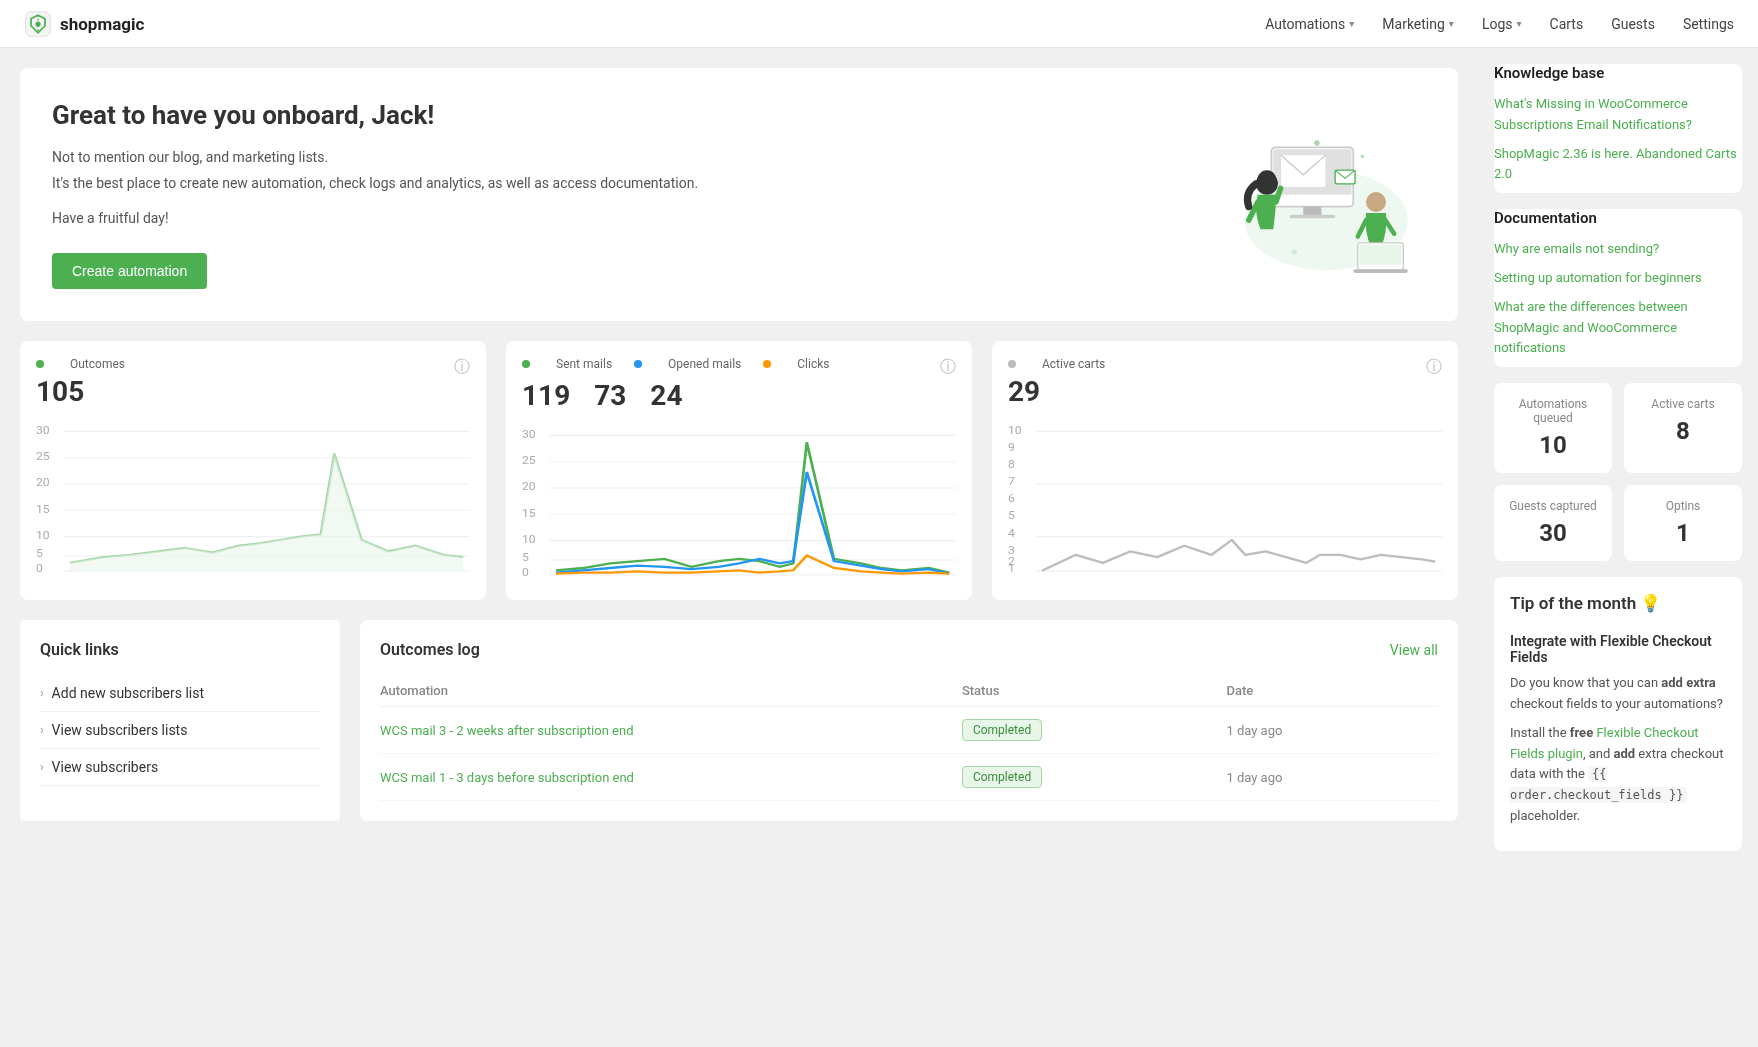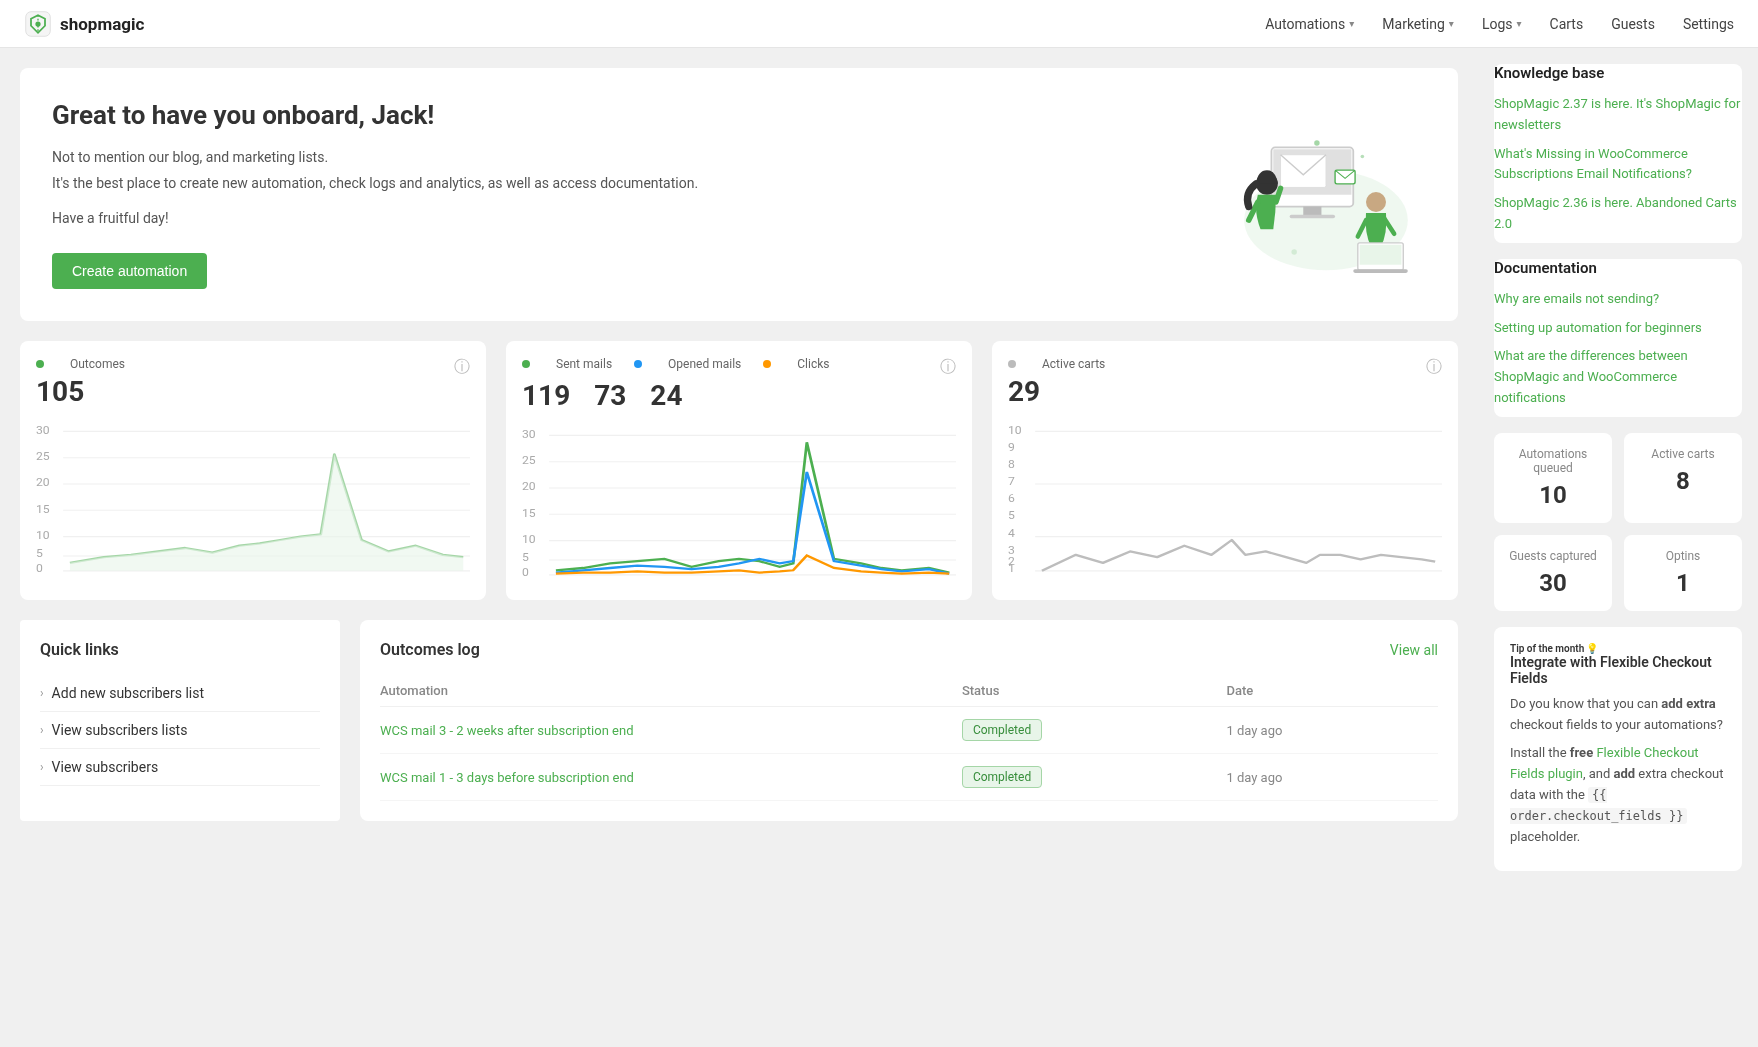--- a/index.html
+++ b/index.html
@@ -57,21 +57,21 @@
 
     
     .sidebar-card { background: #fff; border-radius: 8px; padding: 0; }
     .sidebar-card h3 { font-size: 15px; font-weight: 600; margin-bottom: 12px; color: #222; }
     .sidebar-link { color: #4caf50; cursor: pointer; font-size: 13px; line-height: 1.6; display: block; margin-bottom: 8px; }
     .stats-grid { display: grid; grid-template-columns: 1fr 1fr; gap: 12px; }
     .stat-mini { background: #fff; border-radius: 8px; padding: 14px; text-align: center; }
     .stat-mini-label { font-size: 12px; color: #888; margin-bottom: 6px; }
     .stat-mini-value { font-size: 24px; font-weight: 700; }
     .tip-card { background: #fff; border-radius: 8px; padding: 16px; }
-    .tip-card h3 { font-size: 10px; font-weight: 600; margin-bottom: 0; }
+    .tip-card h3 { font-size: 17px; font-weight: 600; margin-bottom: 20px; }
     .tip-card h4 { font-size: 14px; font-weight: 600; margin-bottom: 8px; }
     .tip-card p { font-size: 13px; color: #555; line-height: 1.6; margin-bottom: 8px; }
     .tip-link { color: #4caf50; cursor: pointer; }
     code { background: #f5f5f5; padding: 1px 4px; border-radius: 3px; font-size: 12px; }
 
     
     svg { overflow: visible; }
   </style>
 </head>
 <body>
@@ -333,21 +333,20 @@
       </div>
 
     </div>
 
   </div>
 
   <div class="sidebar">
 
     <div class="sidebar-card">
       <h3>Knowledge base</h3>
-      <a class="sidebar-link">ShopMagic 2.37 is here. It's ShopMagic for newsletters</a>
       <a class="sidebar-link">What's Missing in WooCommerce Subscriptions Email Notifications?</a>
       <a class="sidebar-link">ShopMagic 2.36 is here. Abandoned Carts 2.0</a>
     </div>
 
     <div class="sidebar-card">
       <h3>Documentation</h3>
       <a class="sidebar-link">Why are emails not sending?</a>
       <a class="sidebar-link">Setting up automation for beginners</a>
       <a class="sidebar-link">What are the differences between ShopMagic and WooCommerce notifications</a>
     </div>

